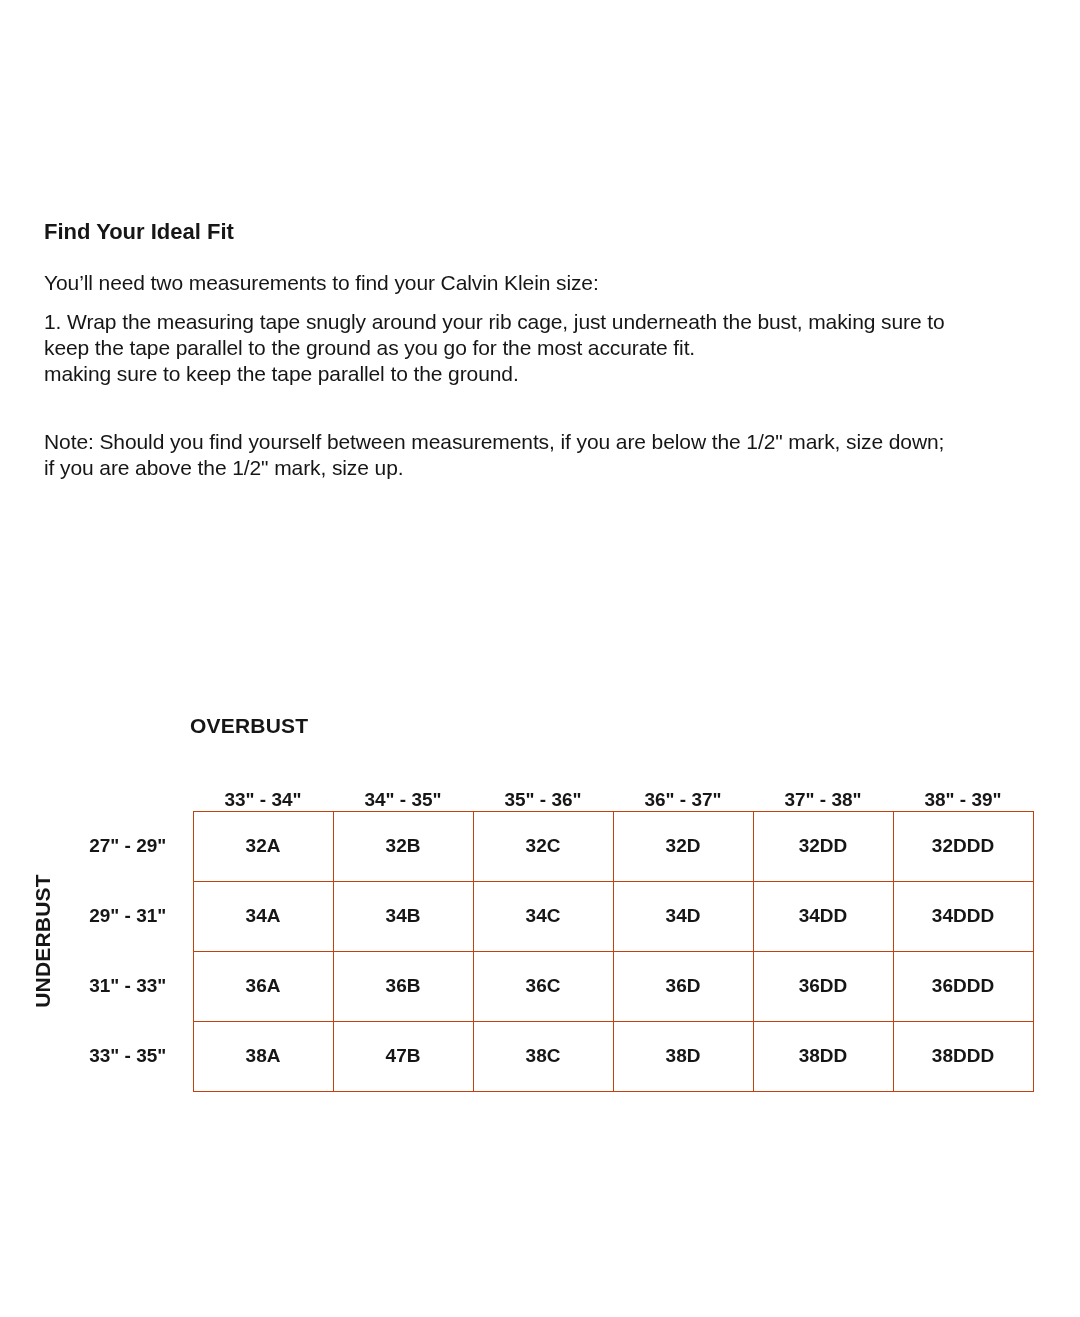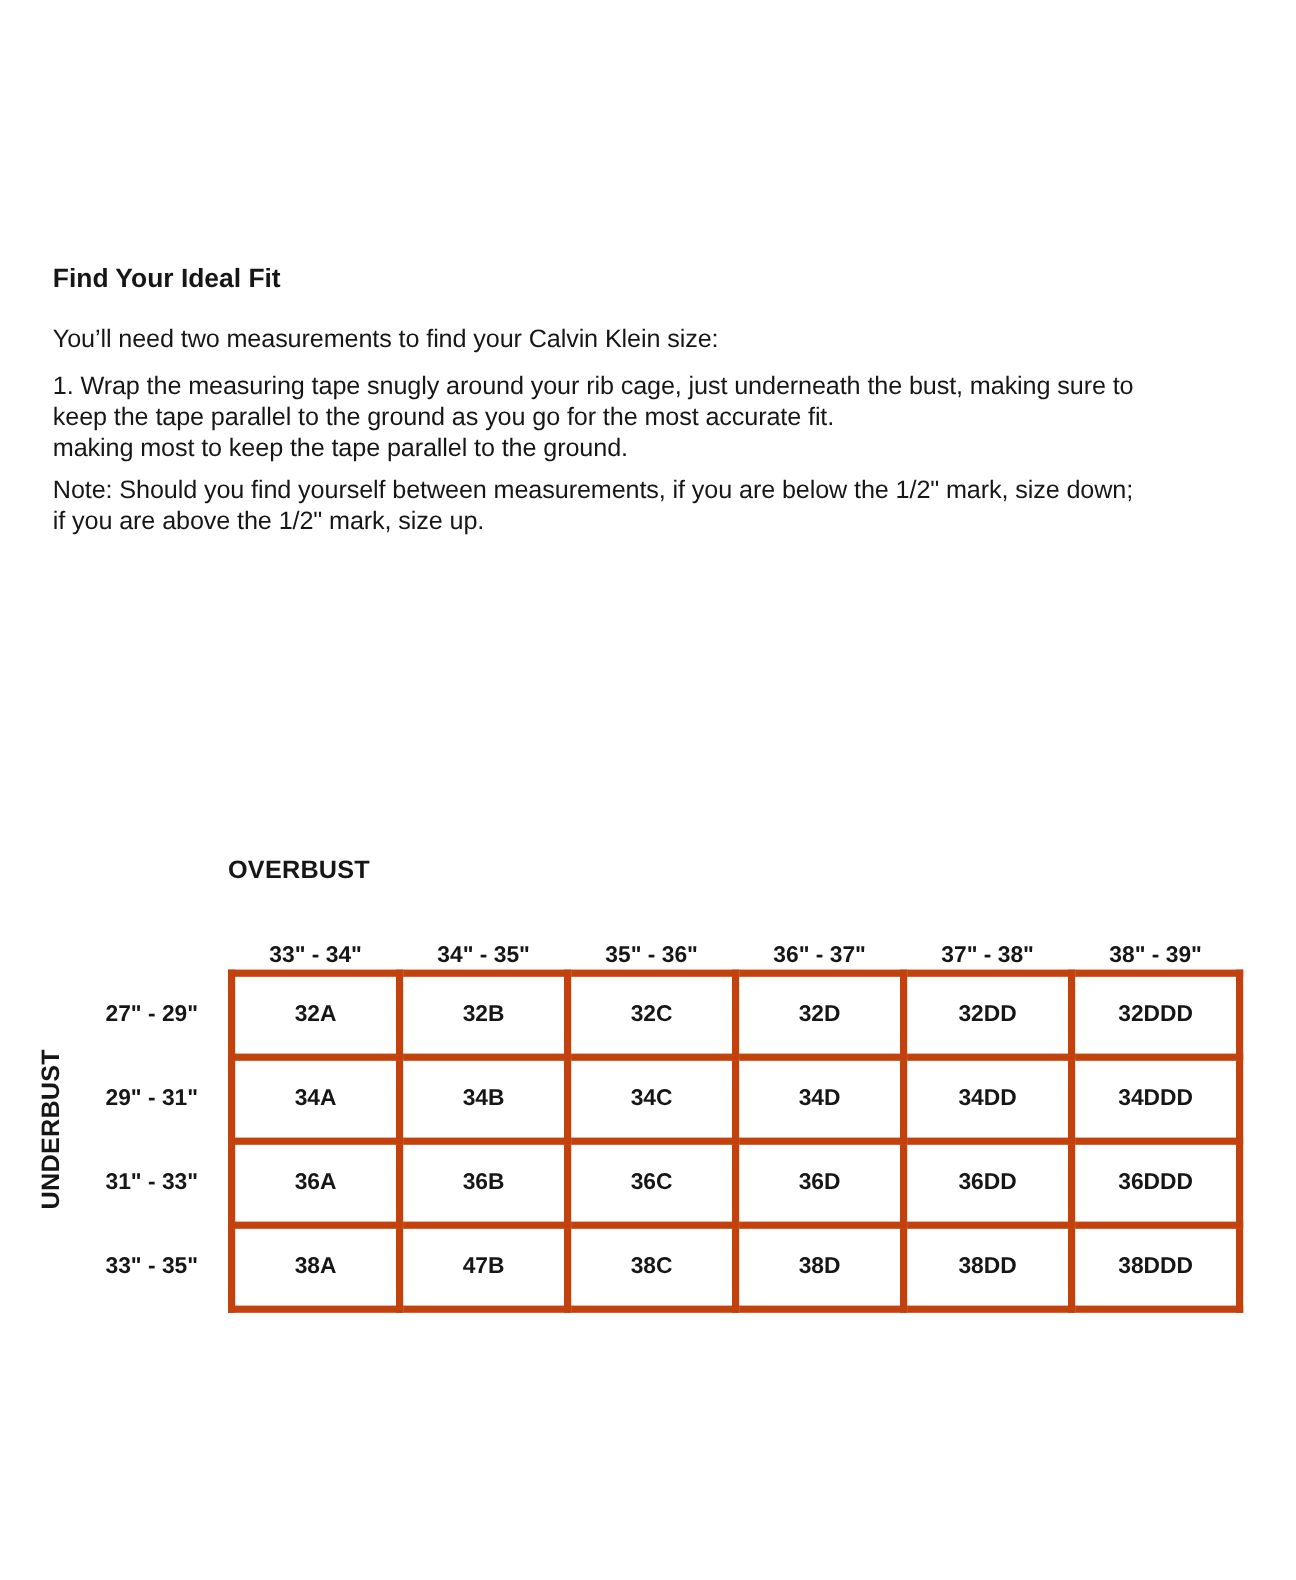--- a/index.html
+++ b/index.html
@@ -11,21 +11,21 @@
     background:#ffffff;
     overflow:hidden;
     font-family:"Liberation Sans","DejaVu Sans",sans-serif;
     color:#161616;
   }
   .intro { position:absolute; left:44px; top:219px; width:1010px; }
   .doc-title { font-size:22px; line-height:26px; font-weight:700; margin-bottom:25px; }
   .para { font-size:21px; line-height:26px; letter-spacing:-0.1px; }
   .para .line { display:block; white-space:nowrap; }
   .lead  { margin-bottom:13px; }
-  .steps { margin-bottom:9px; }
+  .steps { margin-bottom:42px; }
 
   .overbust-label {
     position:absolute; top:714px; left:190px; width:880px;
     text-align:left; font-size:21px; font-weight:700; letter-spacing:0.2px;
   }
   .underbust-label {
     position:absolute; left:43px; top:941px;
     font-size:21px; font-weight:700; letter-spacing:0.2px; white-space:nowrap;
     transform:translate(-50%,-50%) rotate(-90deg);
   }
@@ -33,38 +33,38 @@
   table.size-table {
     position:absolute; left:63px; top:757px;
     width:970px; table-layout:fixed; border-collapse:collapse;
   }
   .size-table th, .size-table td {
     font-weight:700; font-size:19px; text-align:center; padding:0; color:#161616;
   }
   .corner-cell { width:130px; }
   .col-head   { width:140px; height:54px; vertical-align:bottom; padding-bottom:25px; }
   .row-label  { width:130px; height:70px; vertical-align:middle; }
-  .size-cell  { width:140px; height:70px; vertical-align:middle; border:6px solid #c2410c; }
+  .size-cell  { width:140px; height:70px; vertical-align:middle; border:1px solid #c2410c; }
 </style>
 </head>
 <body>
 
 <div class="page">
 
   <div class="intro">
     <h1 class="doc-title">Find Your Ideal Fit</h1>
 
     <p class="para lead">
         <span class="line">You’ll need two measurements to find your Calvin Klein size:</span>
       </p>
 
     <p class="para steps">
       <span class="line">1. Wrap the measuring tape snugly around your rib cage, just underneath the bust, making sure to</span>
       <span class="line">keep the tape parallel to the ground as you go for the most accurate fit.</span>
-      <span class="line">making most to keep the tape parallel to the ground.</span>
+      <span class="line">making sure to keep the tape parallel to the ground.</span>
     </p>
 
     <p class="para note">
       <span class="line">Note: Should you find yourself between measurements, if you are below the 1/2" mark, size down;</span>
       <span class="line">if you are above the 1/2" mark, size up.</span>
     </p>
   </div>
 
   <div class="overbust-label">OVERBUST</div>
 

